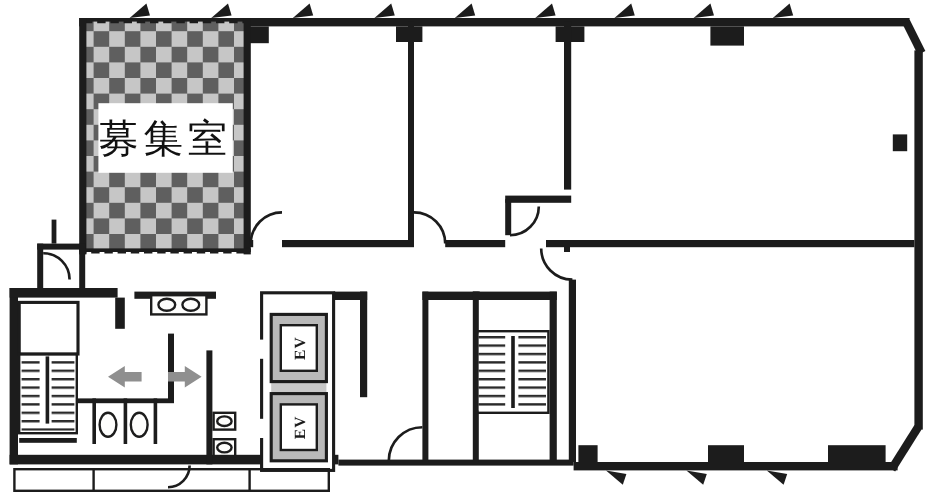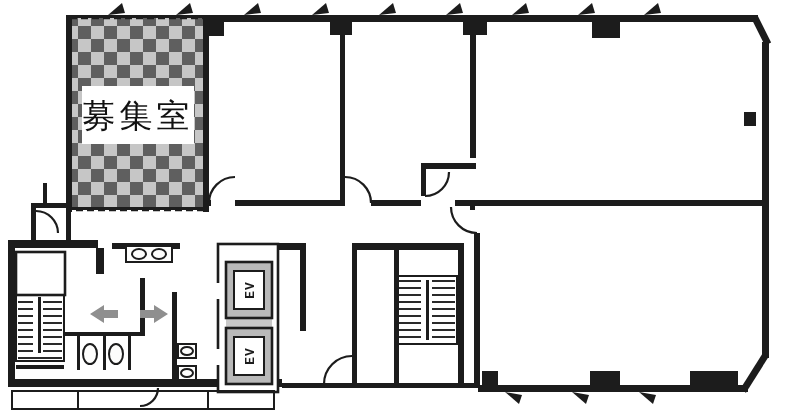--- a/index.html
+++ b/index.html
@@ -1,17 +1,17 @@
 <!DOCTYPE html>
 <html style="--paper: #ffffff; --wall: #1c1c1c; --checker-dark: #5f5f5f; --checker-light: #c6c6c6; --checker-bg: #efefec; --arrow: #8f8f8f; --ev-fill: #b9b9b9;"><head>
 <meta charset="utf-8">
 <style>
   html,body{margin:0;padding:0;background:#ffffff;}
   .stage{position:relative;width:787px;height:420px;background:var(--paper,#fff);overflow:hidden;
-         font-family:Liberation Mono, monospace;}
+         font-family:Liberation Serif, serif;}
   svg{position:absolute;left:0;top:0;}
   .wall{fill:var(--wall,#1c1c1c);}
   .wline{stroke:var(--wall,#1c1c1c);fill:none;}
   .thin{stroke:var(--wall,#1c1c1c);stroke-width:2;fill:none;}
   .door{stroke:var(--wall,#1c1c1c);stroke-width:2.2;fill:none;}
   .tick{fill:var(--wall,#1c1c1c);}
   .room{fill:#ffffff;stroke:var(--wall,#1c1c1c);stroke-width:2.6;}
   .fixture{fill:#fdfdfc;stroke:var(--wall,#1c1c1c);stroke-width:2;}
   .arrow{fill:var(--arrow,#8f8f8f);}
   .ev-cab{fill:var(--ev-fill,#b9b9b9);stroke:var(--wall,#1c1c1c);stroke-width:2.6;}

